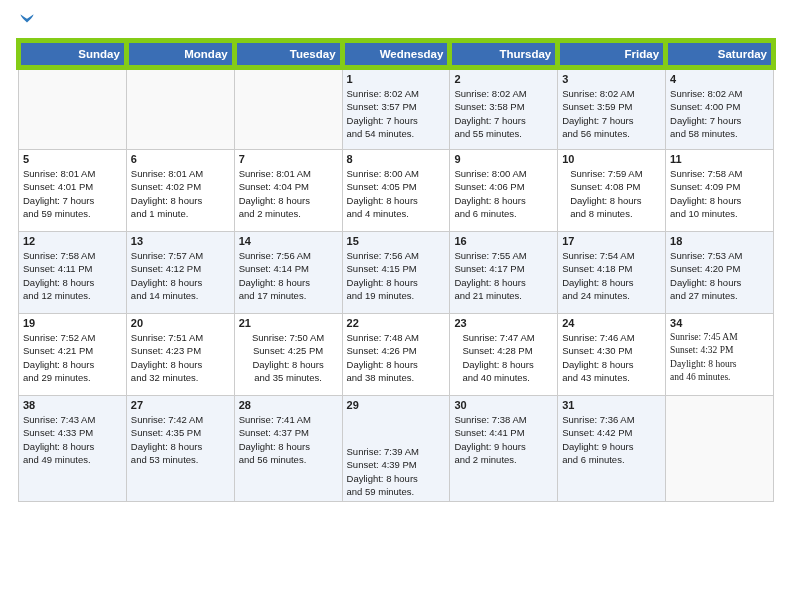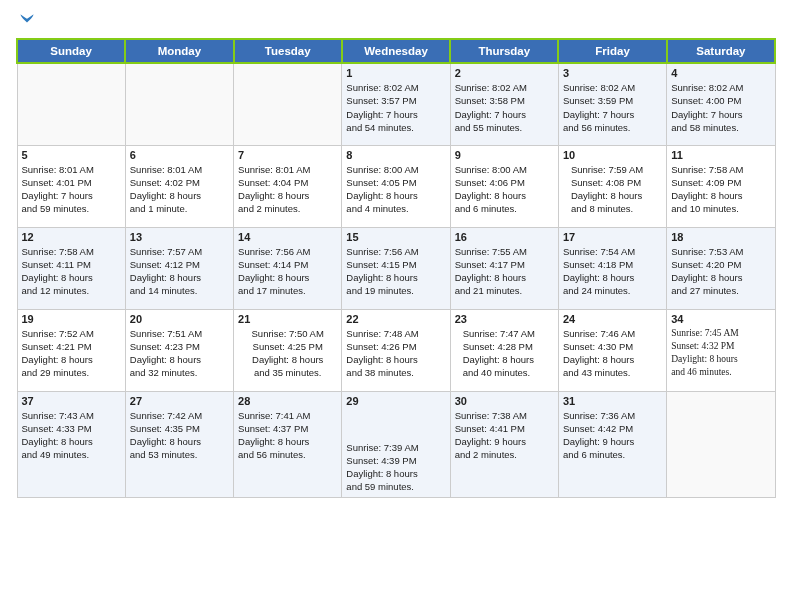--- a/index.html
+++ b/index.html
@@ -53,22 +53,22 @@
       width: 100%;
       border-collapse: collapse;
       table-layout: fixed;
     }
     thead tr th {
       background-color: #3a6eb5;
       color: #fff;
       font-size: 11.5px;
       font-weight: bold;
       padding: 5px 4px;
-      text-align: center;
-      border: 2px solid #84cc16;
+      text-align: right;
+      border: 5px solid #84cc16;
     }
     tbody tr td {
       border: 1px solid #ccc;
       vertical-align: top;
       padding: 3px 4px;
       font-size: 9.5px;
       color: #222;
       height: 82px;
     }
     tbody tr:nth-child(odd) td {
@@ -306,21 +306,21 @@
           <td>
             <span class="day-number">34</span>
             <div class="day-info" style="white-space: pre-line; font-family: Liberation Serif, serif;">Sunrise: 7:45 AM
 Sunset: 4:32 PM
 Daylight: 8 hours
 and 46 minutes.</div>
           </td>
         </tr>
         <tr>
           <td>
-            <span class="day-number">37</span>
+            <span class="day-number">38</span>
             <div class="day-info" style="white-space: pre-line;">Sunrise: 7:43 AM
 Sunset: 4:33 PM
 Daylight: 8 hours
 and 49 minutes.</div>
           </td>
           <td>
             <span class="day-number">27</span>
             <div class="day-info" style="white-space: pre-line;">Sunrise: 7:42 AM
 Sunset: 4:35 PM
 Daylight: 8 hours

